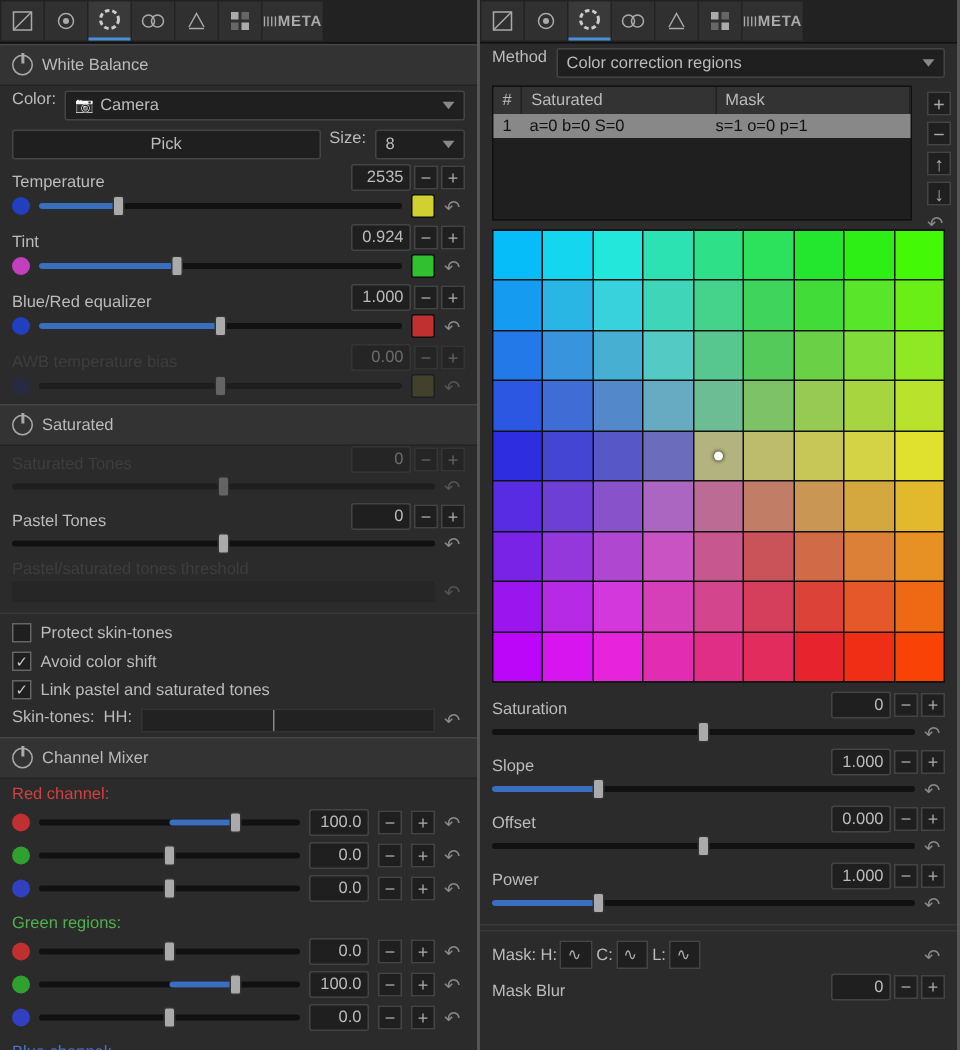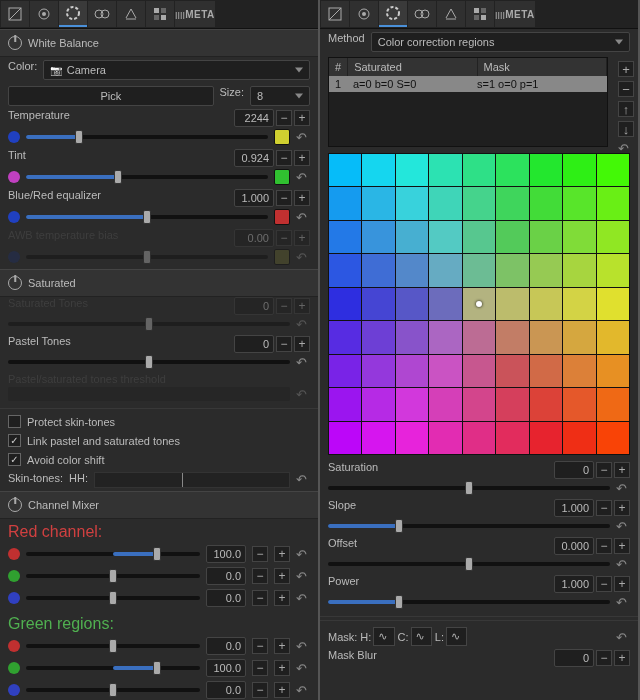--- a/index.html
+++ b/index.html
@@ -14,35 +14,35 @@
   .section-head .pwr { width: 14px; height: 14px; border-radius: 50%; border: 1.5px solid #aaa; position: relative; }
   .section-head .pwr::after { content: ""; position: absolute; top: -2px; left: 50%; width: 1.5px; height: 7px; background: #aaa; transform: translateX(-50%); }
   .row { display: flex; align-items: flex-start; padding: 3px 8px; gap: 6px; }
   .label { flex: 0 0 auto; }
   .label.dim { color: #555; }
   .select { flex: 1; background: #1f1f1f; border: 1px solid #444; padding: 3px 6px; border-radius: 2px; display: flex; align-items: center; gap: 4px; cursor: pointer; position: relative; }
   .select .arrow { position: absolute; right: 6px; top: 50%; transform: translateY(-50%); width: 0; height: 0; border-left: 4px solid transparent; border-right: 4px solid transparent; border-top: 5px solid #888; }
   .btn-wide { flex: 1; text-align: center; background: #1f1f1f; border: 1px solid #444; padding: 3px; border-radius: 2px; cursor: pointer; }
   .numfield { background: #1f1f1f; border: 1px solid #444; padding: 2px 4px; border-radius: 2px; text-align: right; min-width: 40px; cursor: text; }
   .slider-row { padding: 0px 8px 4px 8px; }
-  .slider-label-line { display: flex; justify-content: space-between; align-items: flex-start; margin-bottom: 2px; gap: 26px; }
+  .slider-label-line { display: flex; justify-content: space-between; align-items: flex-end; margin-bottom: 2px; gap: 26px; }
   .slider-ctrls { display: flex; gap: 2px; align-items: center; }
   .sbtn { width: 16px; height: 16px; background: #1f1f1f; border: 1px solid #444; display: flex; align-items: center; justify-content: center; cursor: pointer; font-size: 12px; line-height: 1; color: #aaa; }
   .swatch { width: 16px; height: 16px; border: 1px solid #111; border-radius: 2px; }
   .slider-track { position: relative; height: 4px; background: #111; border-radius: 2px; flex: 1; }
   .slider-fill { position: absolute; height: 100%; background: #3a6fbf; border-radius: 2px; }
   .slider-thumb { position: absolute; width: 8px; height: 14px; background: #aaa; border: 1px solid #333; border-radius: 2px; top: 50%; transform: translate(-50%, -50%); }
   .slider-line { display: flex; align-items: center; gap: 6px; }
   .dot { width: 12px; height: 12px; border-radius: 50%; }
   .reset-ic, .undo-ic { width: 14px; height: 14px; display: inline-block; }
   .undo-ic::before { content: "↶"; color: #888; font-size: 13px; }
   .chk-row { display: flex; align-items: center; gap: 6px; padding: 3px 8px; }
   .chk { width: 13px; height: 13px; border: 1px solid #666; background: #1f1f1f; display: flex; align-items: center; justify-content: center; cursor: pointer; }
   .chk.on::after { content: "✓"; font-size: 10px; color: #ccc; }
-  .ch-label { padding: 4px 8px; font-size: 16px; }
+  .ch-label { padding: 4px 8px; font-size: 11px; }
   .ch-label.red { color: #d04040; }
   .ch-label.green { color: #50b050; }
   .ch-label.blue { color: #5070d0; }
   .list { background: #1f1f1f; margin: 2px 8px; border: 1px solid #111; height: 90px; }
   .list-head { display: flex; background: #333; }
   .list-head > div { padding: 3px 6px; flex: 1; border-right: 1px solid #222; }
   .list-head > div:first-child { flex: 0 0 18px; }
   .list-row { display: flex; padding: 2px 6px; }
   .list-row.sel { background: #888; color: #111; }
   .list-row.sel * { color: #111; }
@@ -133,21 +133,21 @@
       <div class="select" style="flex:0 0 60px">
         <span>8</span>
           <span class="arrow"></span>
       </div>
     </div>
 
     <div class="slider-row">
       <div class="slider-label-line">
         <span class="label">Temperature</span>
         <div class="slider-ctrls">
-          <span class="numfield">2244</span>
+          <span class="numfield">2535</span>
           <span class="sbtn">−</span>
           <span class="sbtn">+</span>
         </div>
       </div>
       <div class="slider-line">
         <span class="dot" style="background:#2040c0"></span>
         <div class="slider-track">
             <div class="slider-fill" style="width:22%"></div>
             <div class="slider-thumb" style="left:22%"></div>
           </div>
@@ -260,25 +260,25 @@
           <span class="undo-ic"></span>
         </div>
     </div>
     <div class="hr"></div>
     <div class="chk-row">
         <span class="chk"></span>
         <span>Protect skin-tones</span>
       </div>
     <div class="chk-row">
         <span class="chk on"></span>
-        <span>Link pastel and saturated tones</span>
+        <span>Avoid color shift</span>
       </div>
     <div class="chk-row">
         <span class="chk on"></span>
-        <span>Avoid color shift</span>
+        <span>Link pastel and saturated tones</span>
       </div>
     <div class="row">
       <span class="label">Skin-tones:</span>
       <span class="label">HH:</span>
       <div style="flex:1;height:16px;background:linear-gradient(90deg,#222,#222);border:1px solid #333;position:relative">
           <div style="position:absolute;left:45%;width:1px;height:100%;background:#888"></div>
         </div>
       <span class="undo-ic"></span>
     </div>
 

